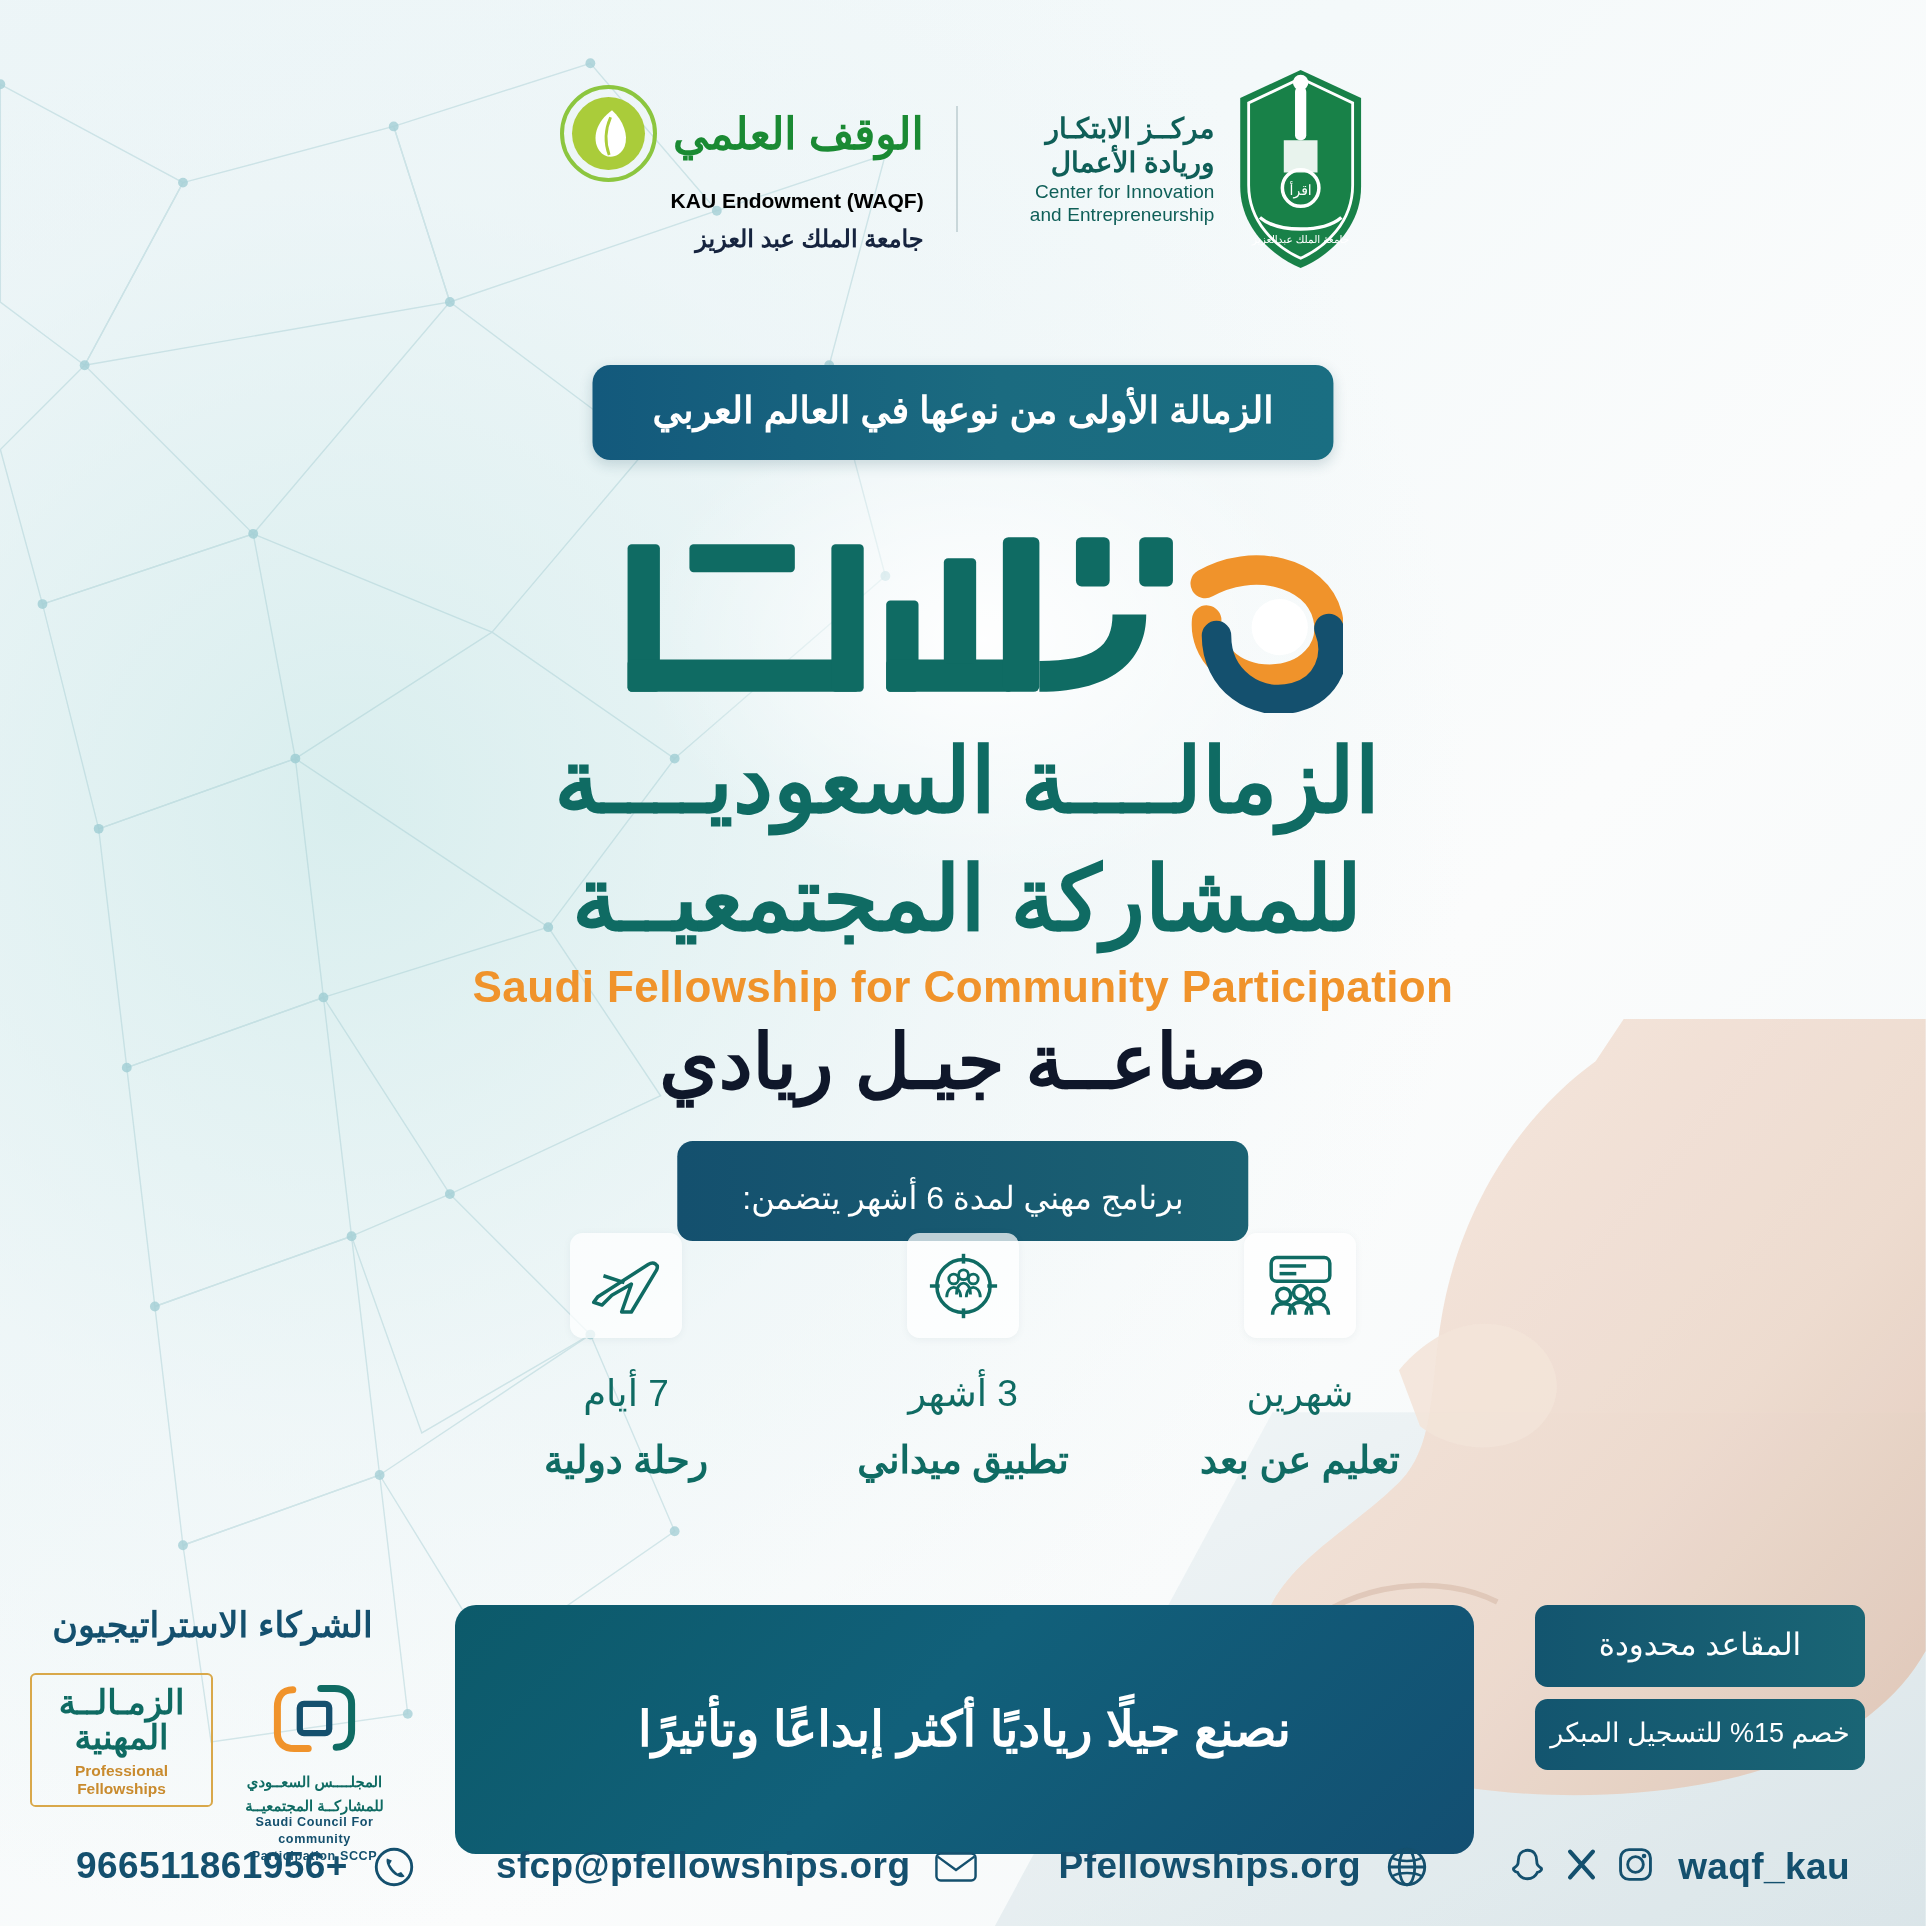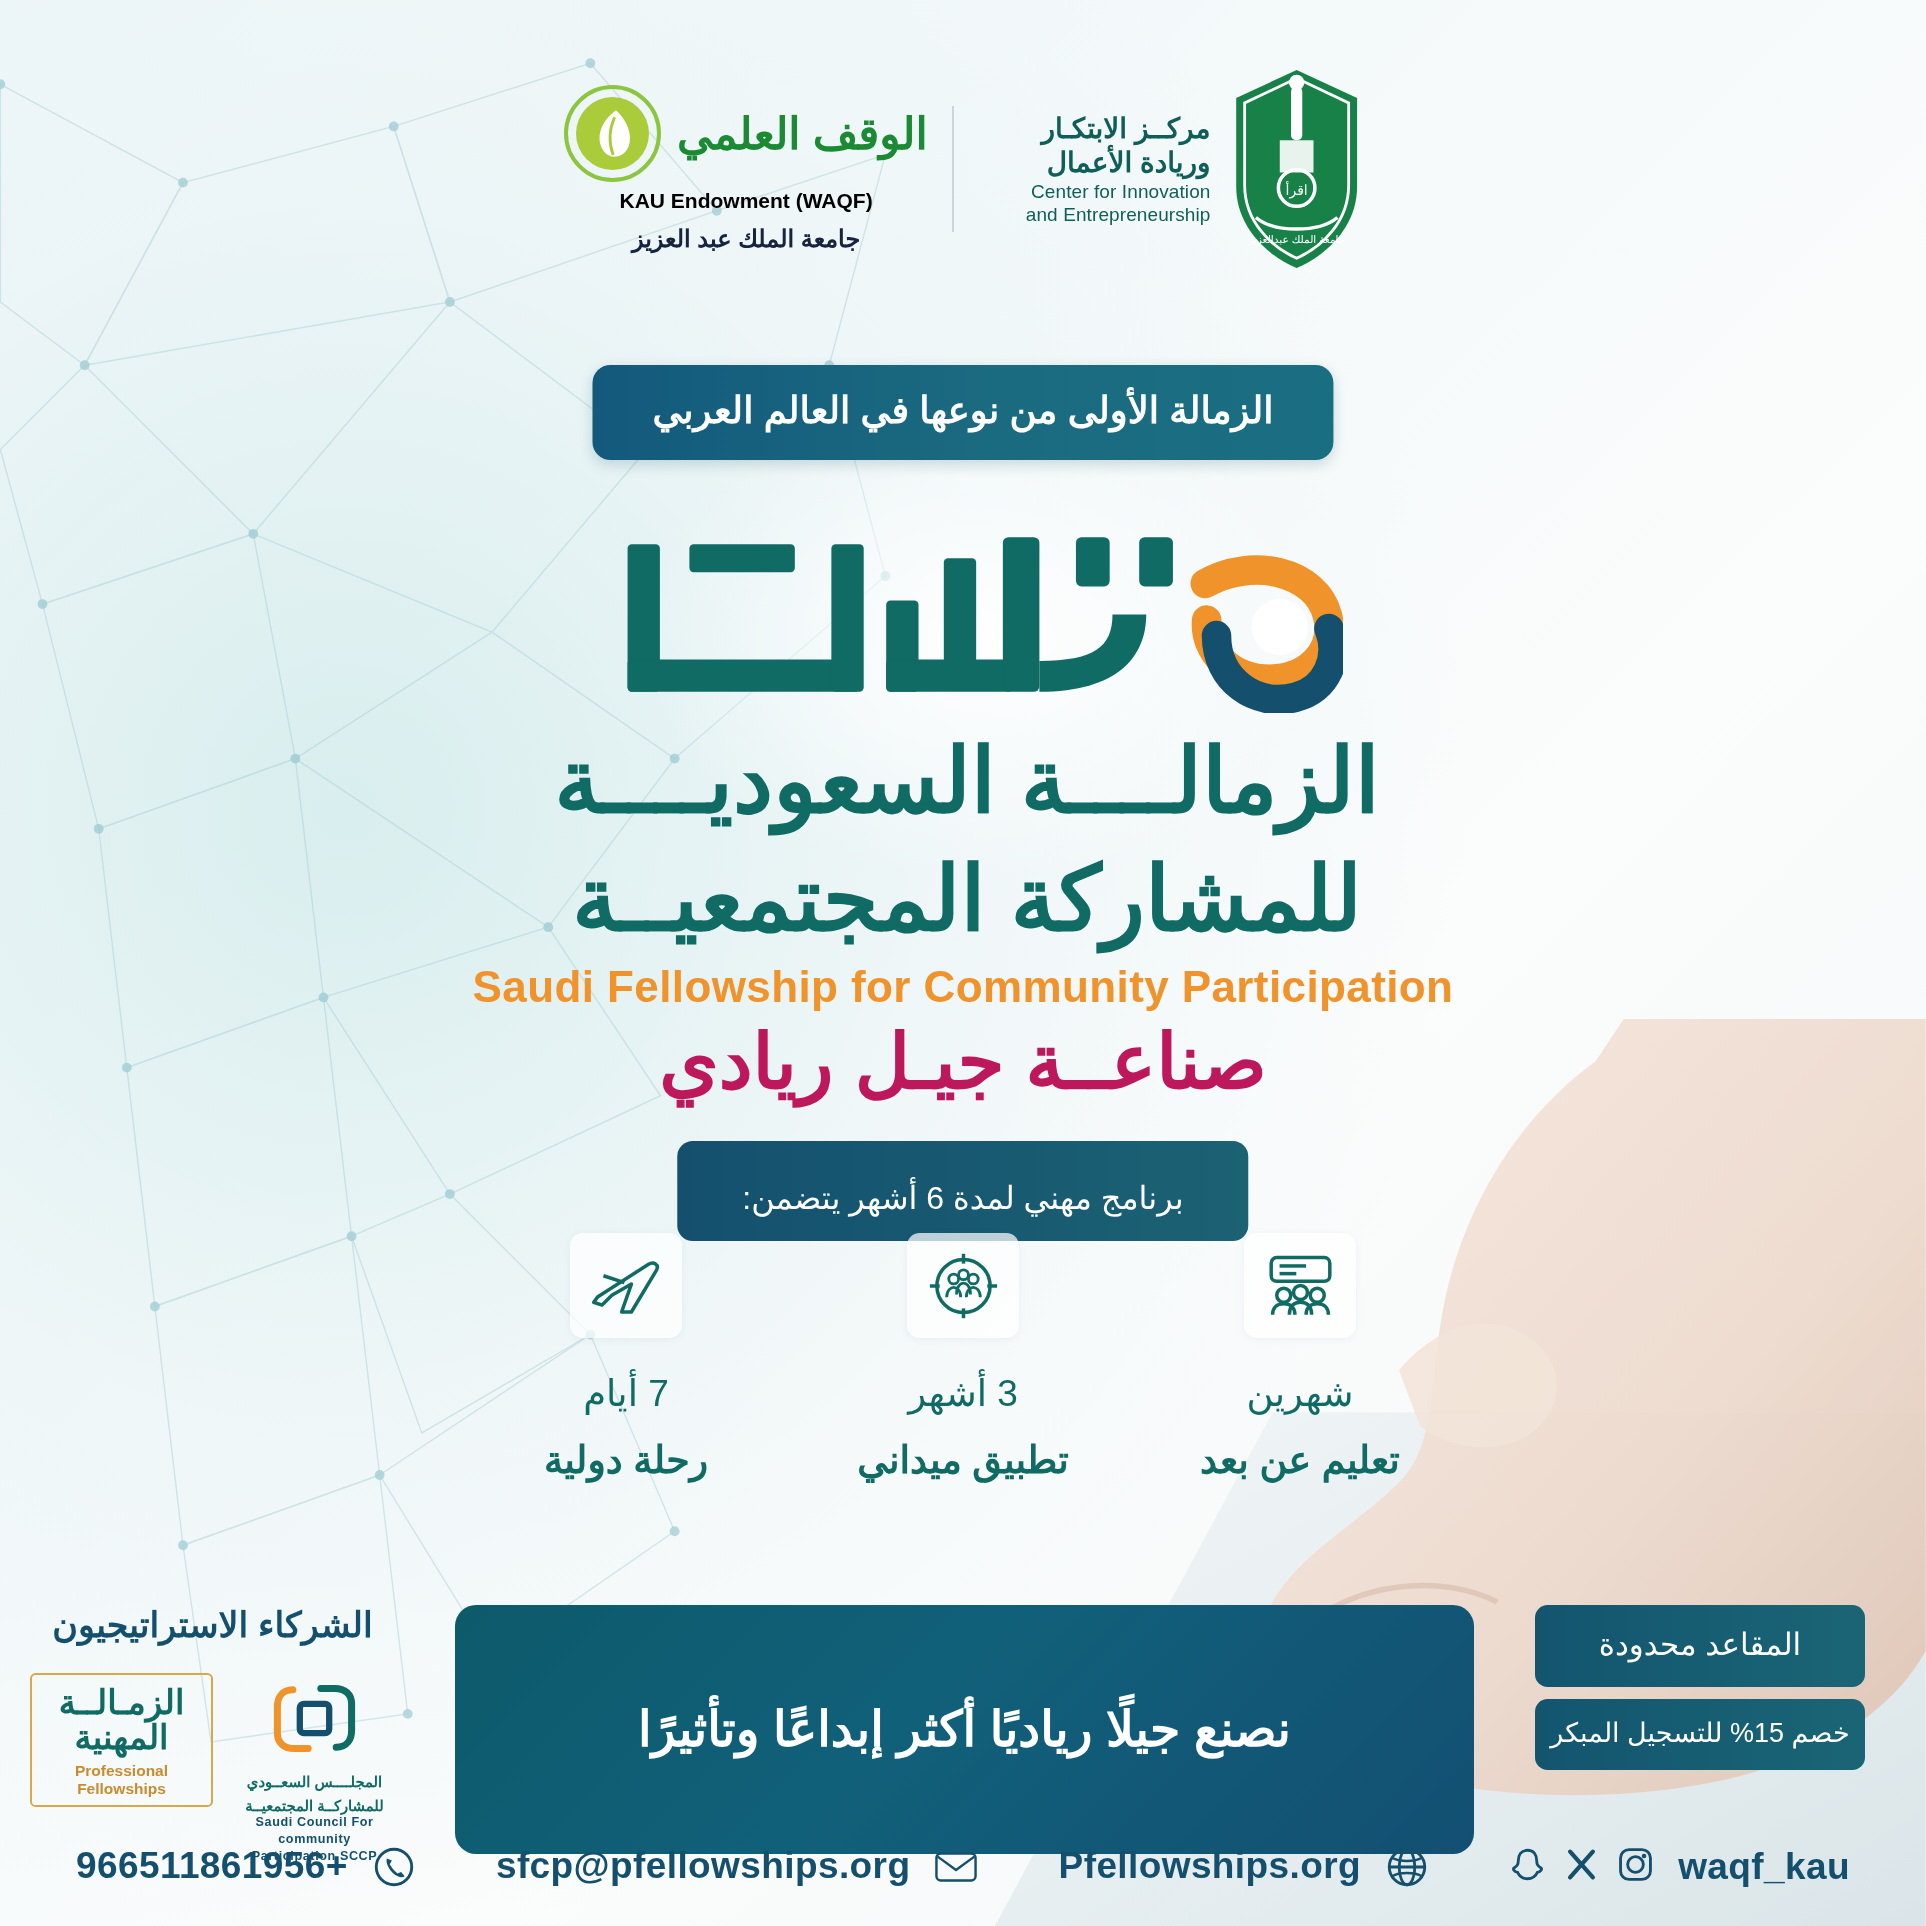--- a/index.html
+++ b/index.html
@@ -29,21 +29,21 @@
     position: absolute; top: 67px; left: 0; right: 0;
     display: flex; justify-content: center; align-items: center; gap: 0px;
     direction: rtl;
   }
   .kau-mark { display: flex; flex-direction: column; align-items: center; }
   .kau-shield { width: 130px; height: 204px; }
   .cie-text { text-align: right; line-height: 1.22; padding: 0 21px 0 24px; margin-left: 48px; }
   .cie-ar { font-size: 28px; color: #0f5f58; font-weight: 700; }
   .cie-en { font-size: 19px; color: #0f5f58; letter-spacing: 0.1px; }
   .divider-v { width: 2.1px; height: 126px; background: #c9d7da; }
-  .waqf { display: flex; flex-direction: column; align-items: center; padding-right: 24px; }
+  .waqf { display: flex; flex-direction: column; align-items: flex-start; padding-right: 32px; }
   .waqf-row { display: flex; align-items: center; gap: 15.5px; }
   .waqf-ar-logo { font-size: 44px; color: #1a8a33; font-weight: 700; letter-spacing: -1.4px; }
   .waqf-circle {
     width: 97px; height: 97px; border-radius: 50%;
     border: 4.9px solid #8cc63f; display: flex; align-items: center; justify-content: center;
   }
   .waqf-circle-inner {
     width: 73px; height: 73px; border-radius: 50%; background: #aacc3a;
     display: flex; align-items: center; justify-content: center;
   }
@@ -64,21 +64,21 @@
   .wordmark { position: absolute; top: 516px; left: 0; right: 0; text-align: center; }
   .wordmark-logo { width: 759px; height: 197px; }
   .title-ar {
     margin-top: 12.6px; font-size: 90px; line-height: 1.18;
     color: #0f6b63; font-weight: 700; letter-spacing: 1.4px; margin-left: 8px;
   }
   .title-en {
     margin-top: 9.8px; font-size: 44px; color: #f0932b; font-weight: 700; letter-spacing: 0.4px;
   }
   .title-tag {
-    margin-top: 4.2px; font-size: 76px; color: #be185d; font-weight: 700;
+    margin-top: 4.2px; font-size: 76px; color: #0f172a; font-weight: 700;
   }
 
   
   .pill-program {
     position: absolute; top: 1141px; left: 50%; transform: translateX(-50%);
     background: linear-gradient(90deg, #14506e 0%, #1b6273 100%);
     color: #fff; font-size: 32px; padding: 38px 65px 24px; border-radius: 15.5px; white-space: nowrap;
   }
 
   

